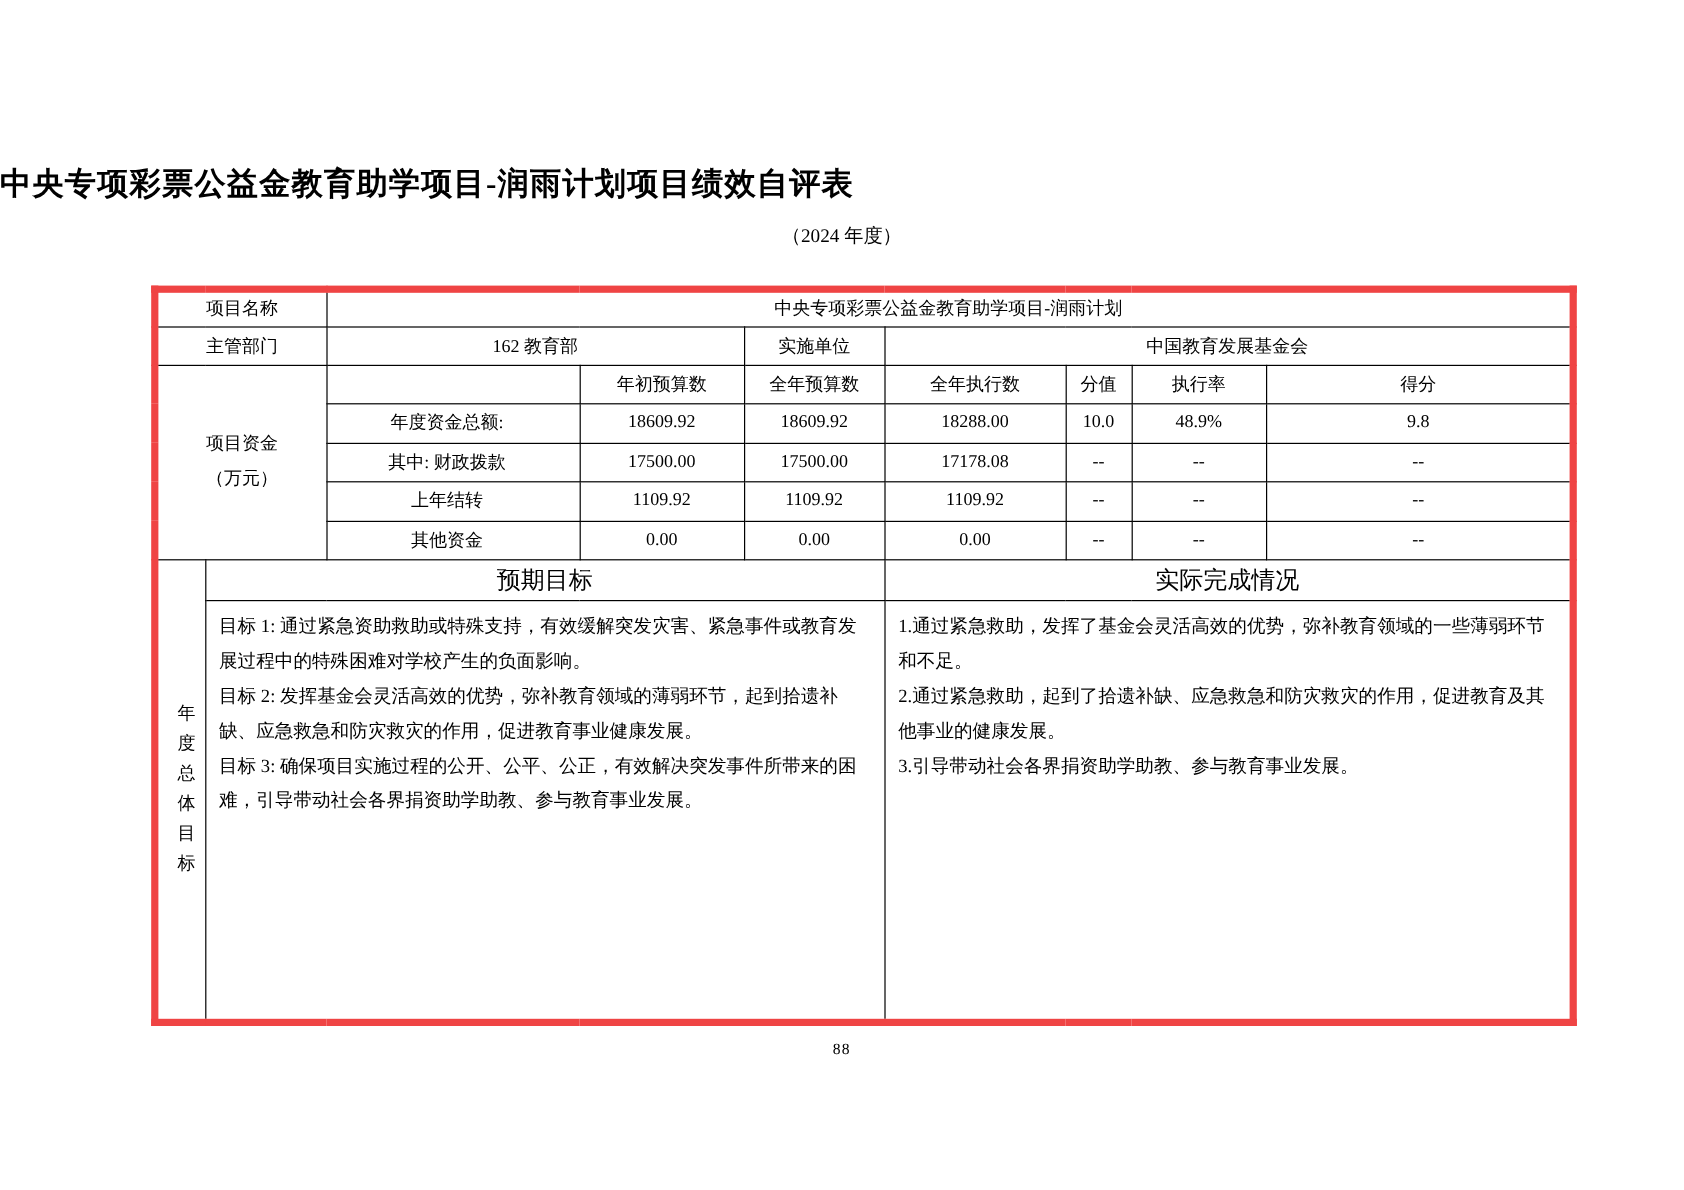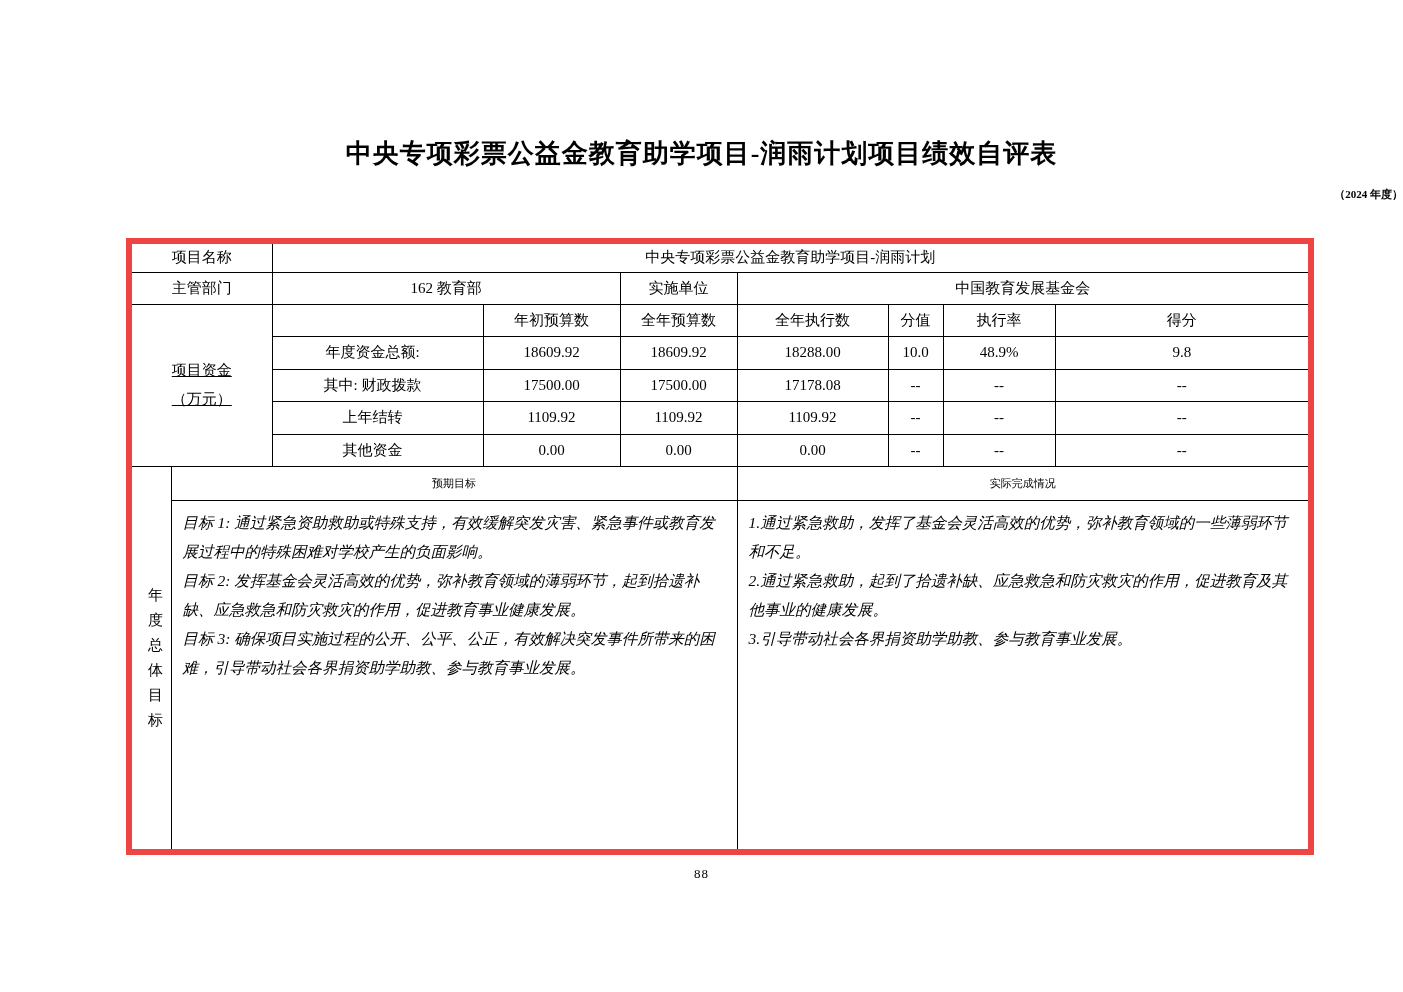--- a/index.html
+++ b/index.html
@@ -4,48 +4,48 @@
 <style>
   * { margin:0; padding:0; box-sizing:border-box; }
   html, body { background:#ffffff; }
   body {
     width:1403px; height:992px; position:relative;
     font-family:"Liberation Serif","DejaVu Serif",serif;
     color:#000;
   }
   .page-title {
     position:absolute; top:136px; left:0; width:100%;
-    text-align:center; font-size:26px; font-weight:bold; letter-spacing:1px;
+    font-size:26px; font-weight:bold; letter-spacing:1px;
   }
   .page-subtitle {
     position:absolute; top:187px; left:0; width:100%;
-    text-align:right; font-size:11px;font-weight:bold;
+    text-align:center; font-size:16px;
   }
   table.main {
     position:absolute; left:126px; top:238px; width:1182px;
     border-collapse:collapse; table-layout:fixed;
     border:6px solid #ef4444;
   }
   td {
     border:1px solid #000; text-align:center; vertical-align:middle;
     font-size:15px; overflow:hidden; padding:0 4px;
   }
   td.rlabel { text-align:center; padding-right:14px; }
-  td.goalhead { font-size:11px; }
+  td.goalhead { font-size:20px; }
   td.goaltext {
     text-align:left; vertical-align:top; padding:7px 11px;
     font-size:15.5px; line-height:29px;
   }
   td.sidelabel { padding:15px;margin-top:44px; }
   .vtext {
     width:17px; margin:0 auto; line-height:25px; font-size:15px;
     word-break:break-all; text-align:center;
   }
-  .twoline div { line-height:29px;text-decoration:underline; }
-  .para { margin:0;font-style:italic; }
+  .twoline div { line-height:29px; }
+  .para { margin:0; }
   .page-number {
     position:absolute; top:866px; left:0; width:100%;
     text-align:center; font-size:13px; font-weight:normal; letter-spacing:1px;
   }
 </style>
 </head>
 <body>
 
 <div class="page-title">中央专项彩票公益金教育助学项目-润雨计划项目绩效自评表</div>
 <div class="page-subtitle">（2024 年度）</div>

